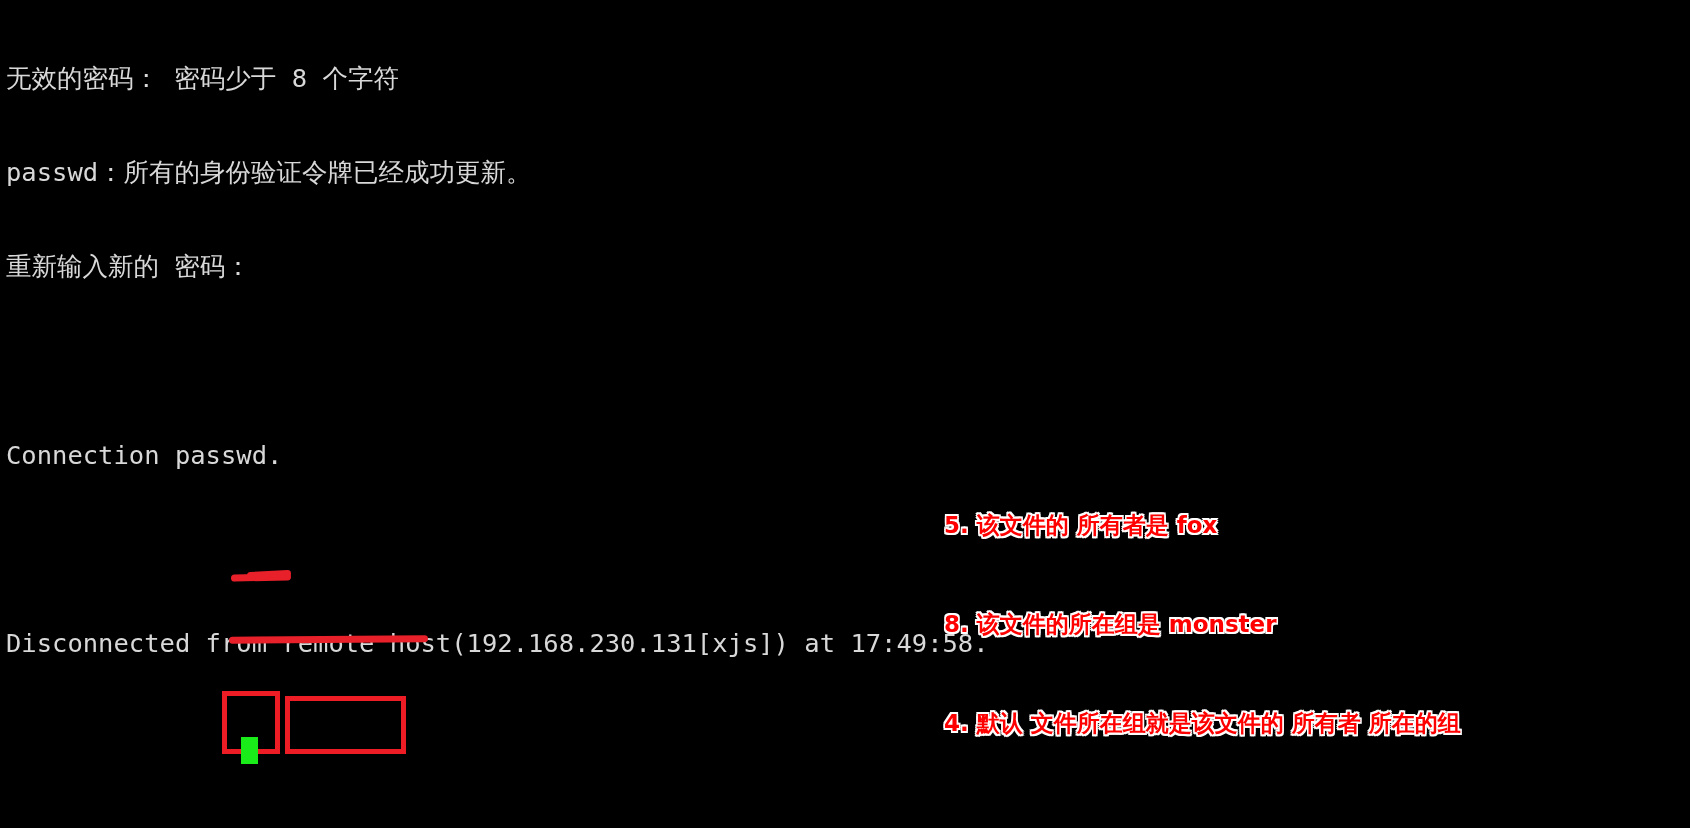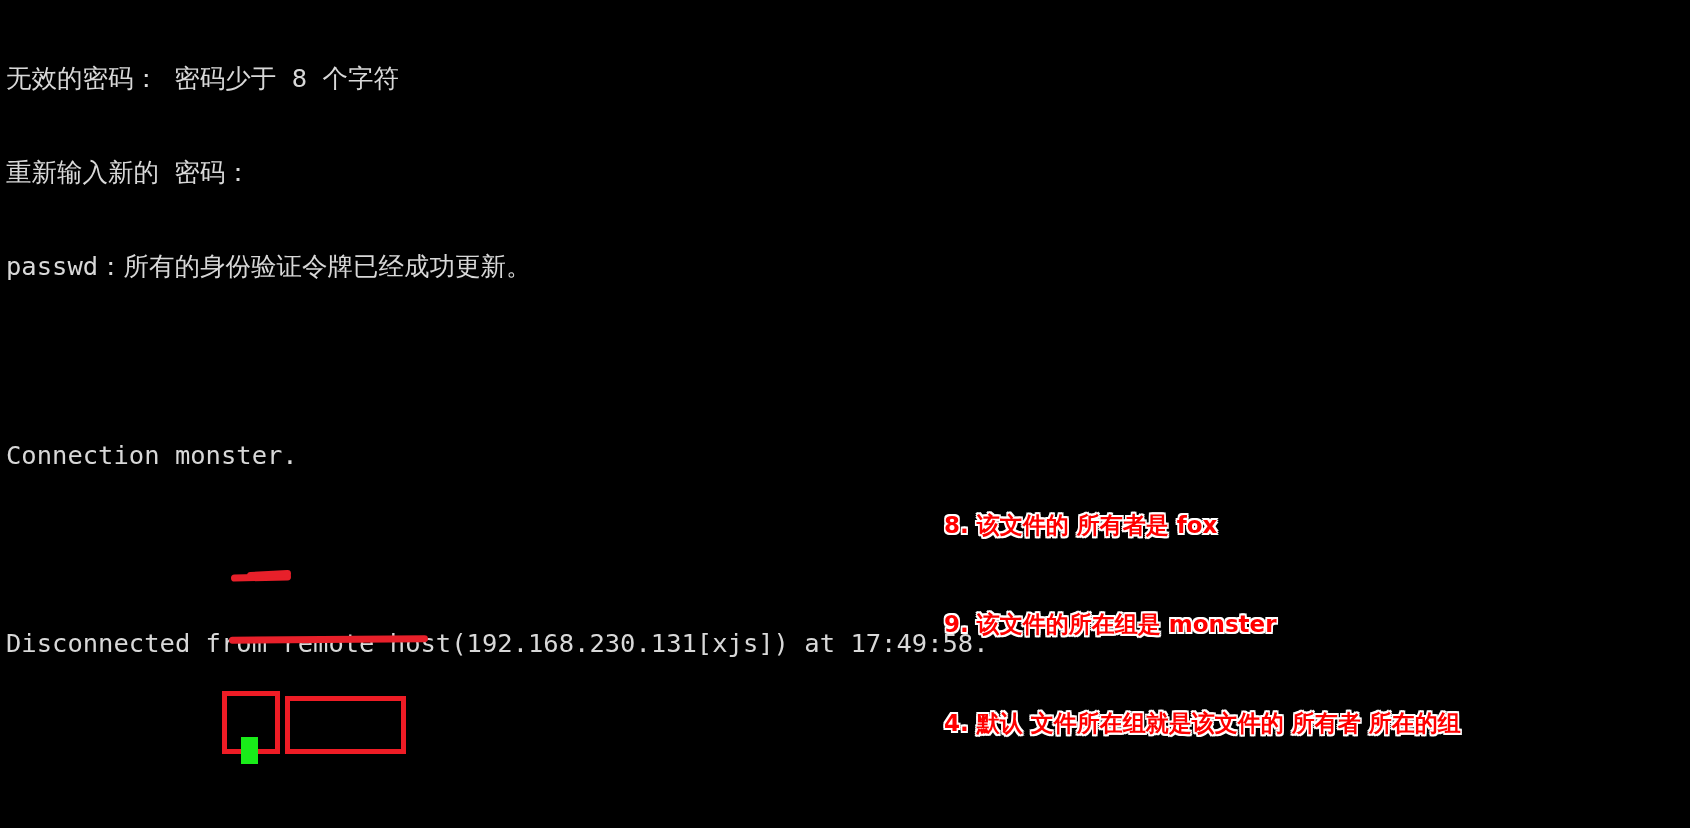--- a/index.html
+++ b/index.html
@@ -68,24 +68,24 @@
     background: #19ec19;
   }
 </style>
 </head>
 <body>
 
 <div id="screen">
 
   <div id="terminal">
     <div class="tline">无效的密码： 密码少于 8 个字符</div>
+    <div class="tline">passwd：所有的身份验证令牌已经成功更新。</div>
     <div class="tline">重新输入新的 密码：</div>
-    <div class="tline">passwd：所有的身份验证令牌已经成功更新。</div>
     <div class="tline blank"></div>
-    <div class="tline">Connection monster.</div>
+    <div class="tline">Connection passwd.</div>
     <div class="tline blank"></div>
     <div class="tline">Disconnected from remote host(192.168.230.131[xjs]) at 17:49:58.</div>
     <div class="tline blank"></div>
     
     
     
     
     
     
     
@@ -104,18 +104,18 @@
 
   <div class="underline-stroke" style="left:229px; top:636px; width:199px; height:7px; transform:rotate(-0.4deg);"></div>
 
   <div class="hl-box" style="left:222px; top:691px; width:58px; height:63px;"></div>
 
   <div class="hl-box" style="left:285px; top:696px; width:121px; height:58px;"></div>
 
   <div class="cursor-block" style="left:241px; top:737px; width:17px; height:27px;"></div>
 
   <div id="annotations">
-    <div class="ann-line">8. 该文件的 所有者是 fox</div>
-    <div class="ann-line">9. 该文件的所在组是 monster</div>
+    <div class="ann-line">5. 该文件的 所有者是 fox</div>
+    <div class="ann-line">8. 该文件的所在组是 monster</div>
     <div class="ann-line">4. 默认 文件所在组就是该文件的 所有者 所在的组</div>
   </div>
 
 </div>
 
 </body></html>

